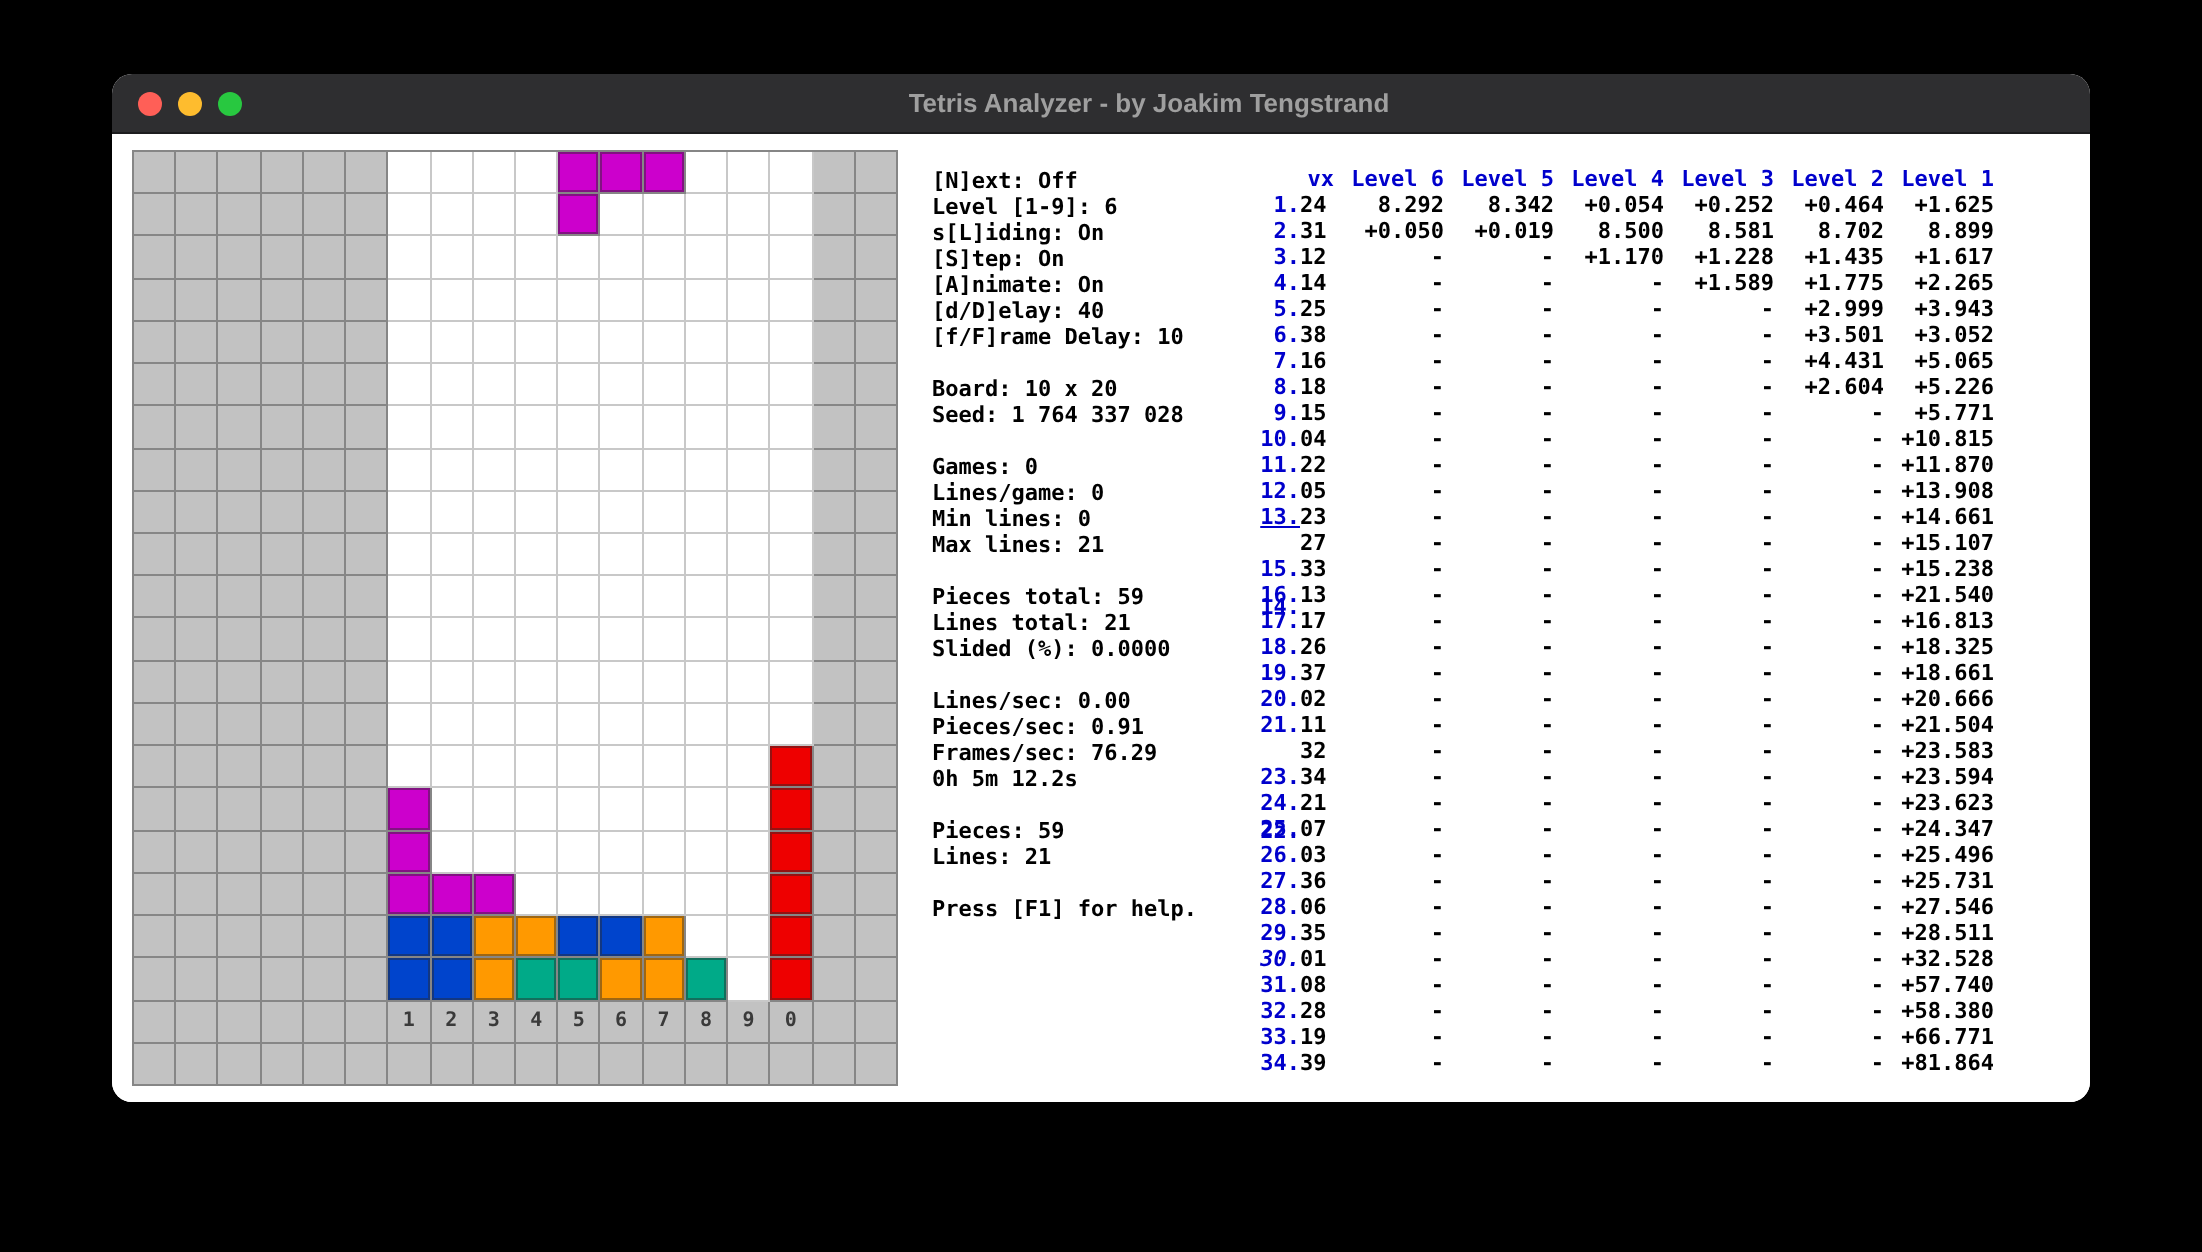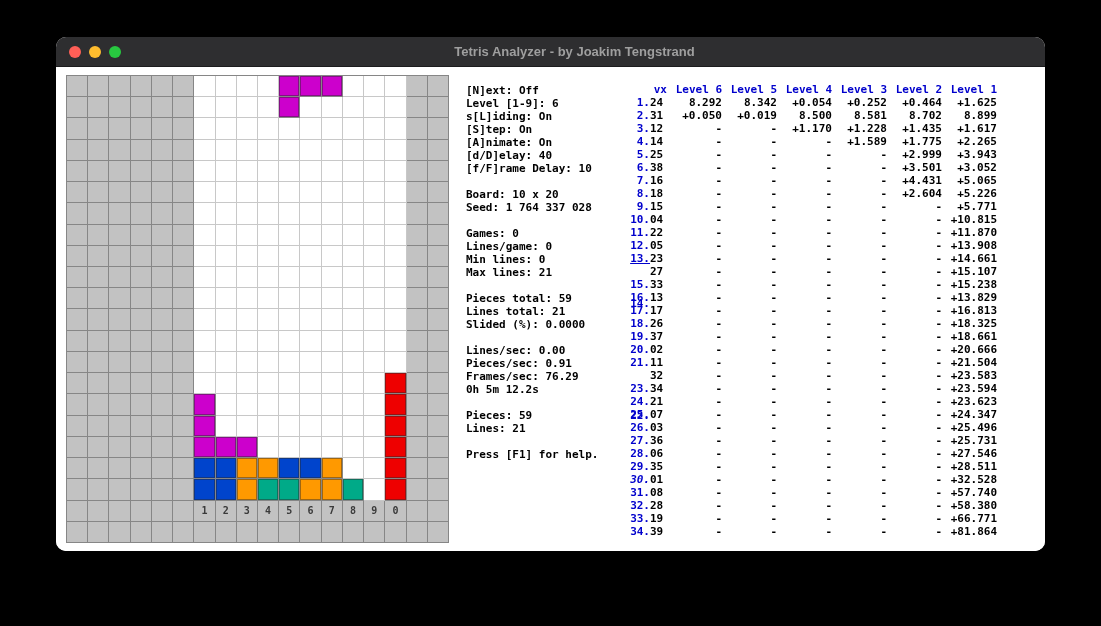--- a/index.html
+++ b/index.html
@@ -653,21 +653,21 @@
           <div class="trow">
             <span class="vxg">
               <span class="rn" style="color: rgb(0, 0, 204);">16.</span>
               <span class="vx">13</span>
             </span>
             <span class="lv">-</span>
             <span class="lv">-</span>
             <span class="lv">-</span>
             <span class="lv">-</span>
             <span class="lv">-</span>
-            <span class="lv">+13.829</span>
+            <span class="lv">+21.540</span>
           </div>
           <div class="trow">
             <span class="vxg">
               <span class="rn" style="color: rgb(0, 0, 204);">17.</span>
               <span class="vx">17</span>
             </span>
             <span class="lv">-</span>
             <span class="lv">-</span>
             <span class="lv">-</span>
             <span class="lv">-</span>

